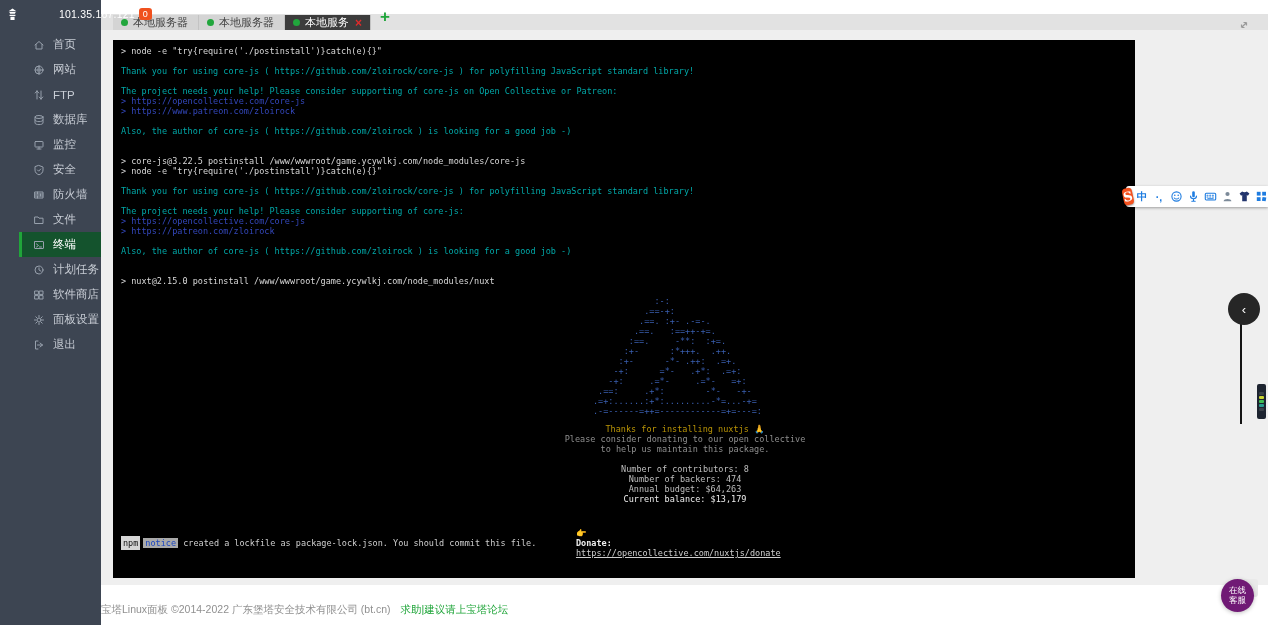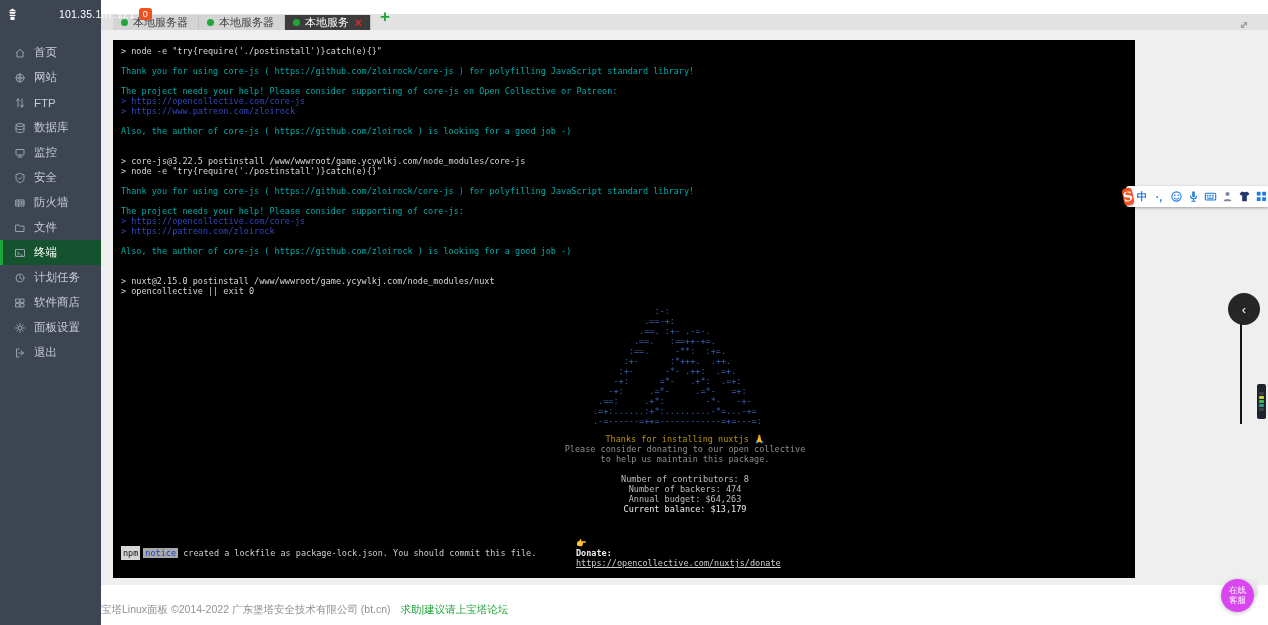--- a/index.html
+++ b/index.html
@@ -4,21 +4,21 @@
 <style>
   html,body{margin:0;padding:0;}
   body{width:1268px;height:625px;position:relative;overflow:hidden;
        font-family:"Liberation Sans","DejaVu Sans",sans-serif;background:#efefef;}
 
   
   .sidebar{position:absolute;left:0;top:0;width:101px;height:625px;background:#3d4552;z-index:5;}
   .sb-head{height:28px;display:flex;align-items:center;padding:0 6px;gap:4px;}
   .sb-ip{color:#fff;font-size:10.5px;letter-spacing:.2px;margin-left:36px;}
   .sb-badge{background:#f0511e;color:#fff;font-size:9px;border-radius:3px;padding:1px 4px;line-height:10px;}
-  .sb-menu{margin-top:12px;}
+  .sb-menu{margin-top:4px;padding-left:19px;}
   .sb-item{height:25px;display:flex;align-items:center;gap:8px;padding-left:14px;cursor:pointer;
            color:#c7ccd4;font-size:11.5px;position:relative;}
   .sb-item .ic{width:12px;height:12px;display:inline-flex;}
   .sb-item.active{background:#14532d;color:#fff;}
   .sb-item.active::before{content:"";position:absolute;left:0;top:0;bottom:0;width:3px;background:#20a53a;}
 
   
   .main{position:absolute;left:101px;top:0;right:0;bottom:0;background:#efefef;}
   .topstrip{position:absolute;left:0;top:0;right:0;height:14px;background:#fff;}
   .tabbar{position:absolute;left:0;top:14px;right:0;height:16px;background:#e2e2e2;display:flex;align-items:flex-end;padding-left:12px;}
@@ -70,21 +70,21 @@
 
   
   .drawer-handle{position:absolute;top:293px;right:8px;width:32px;height:32px;border-radius:50%;
                  background:#262626;color:#fff;display:flex;align-items:center;justify-content:center;
                  font-size:13px;cursor:pointer;z-index:15;}
   .drawer-line{position:absolute;top:318px;right:26px;width:2px;height:106px;background:#141414;z-index:14;}
   .mini-strip{position:absolute;top:384px;right:2px;width:9px;height:35px;background:#1d2430;border-radius:2px;
               display:flex;flex-direction:column;justify-content:center;gap:1px;align-items:center;z-index:15;cursor:pointer;}
   .mini-strip i{display:block;width:5px;height:3px;border-radius:1px;}
 
-  .service-btn{position:absolute;right:14px;bottom:13px;width:33px;height:33px;border-radius:50%;background:#d946ef;
+  .service-btn{position:absolute;right:14px;bottom:13px;width:33px;height:33px;border-radius:50%;background:#701a75;
                color:#fff;font-size:8.5px;line-height:1.15;display:flex;align-items:center;justify-content:center;
                text-align:center;cursor:pointer;z-index:20;box-shadow:0 1px 4px rgba(0,0,0,.25);}
   .service-bg{position:absolute;right:10px;bottom:28px;width:22px;height:18px;background:#e9e9e9;border-radius:3px;z-index:19;}
 </style>
 </head>
 <body>
 
 <div class="sidebar">
   <div class="sb-head">
     <span class="ic" style="width:13px;height:13px;display:inline-flex;">
@@ -257,21 +257,20 @@
         <div class="tl c-cyan">Thank you for using core-js ( https://github.com/zloirock/core-js ) for polyfilling JavaScript standard library!</div>
         <div class="tl c-cmd">&nbsp;</div>
         <div class="tl c-cyan">The project needs your help! Please consider supporting of core-js:</div>
         <div class="tl c-blue">&gt; https://opencollective.com/core-js</div>
         <div class="tl c-blue">&gt; https://patreon.com/zloirock</div>
         <div class="tl c-cmd">&nbsp;</div>
         <div class="tl c-cyan">Also, the author of core-js ( https://github.com/zloirock ) is looking for a good job -)</div>
         <div class="tl c-cmd">&nbsp;</div>
         <div class="tl c-cmd">&nbsp;</div>
         <div class="tl c-cmd">&gt; nuxt@2.15.0 postinstall /www/wwwroot/game.ycywlkj.com/node_modules/nuxt</div>
-        <div class="tl c-cmd">&gt; opencollective || exit 0</div>
         <div class="tl c-cmd">&nbsp;</div>
       </div>
     <pre class="art" id="art">            :-:
           .==-+:
          .==. :+- .-=-.
         .==.   :==++-+=.
        :==.     -**:  :+=.
       :+-      :*+++.  .++.
      :+-      -*- .++:  .=+.
     -+:      =*-   .+*:  .=+:

